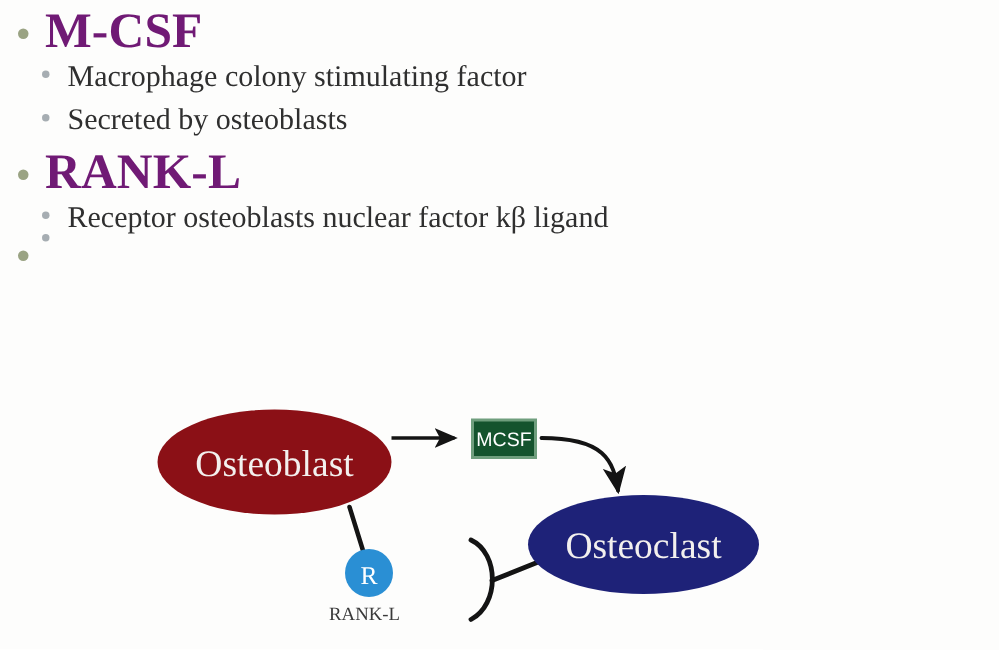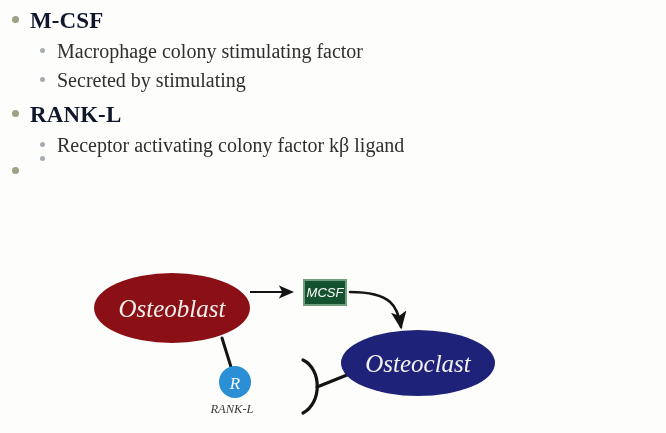--- a/index.html
+++ b/index.html
@@ -41,32 +41,32 @@
     width: 7px;
     height: 7px;
     border-radius: 50%;
     background: #9aa383;
     margin-right: 11px;
     flex: 0 0 auto;
     position: relative;
     top: -5px;
   }
   .lvl1 .txt {
-    font-size: 23px;
+    font-size: 33px;
     line-height: 30px;
     letter-spacing: .1px;
-    color: #0f172a;
+    color: #701a75;
   }
   .lvl1.heading .txt {
     font-weight: bold;
   }
 
   
   .lvl2 {
-    padding-left: 40px;
+    padding-left: 28px;
     margin-top: 2px;
   }
   .lvl2 .dot {
     width: 5px;
     height: 5px;
     border-radius: 50%;
     background: #a6adb2;
     margin-right: 12px;
     flex: 0 0 auto;
     position: relative;
@@ -77,25 +77,24 @@
     line-height: 27px;
     color: #2f2f2f;
   }
 
   .c-red   { color: #b5121b; }
   .c-green { color: #1d3a2a; }
 
   
   #diagram {
     position: absolute;
-    left: 0;
+    left: 11px;
     top: 255px;
     width: 598px;
     height: 178px;
-    font-style: italic;
   }
   #diagram svg { display: block; }
 
   .cell-label {
     font-family: "Liberation Serif", "DejaVu Serif", serif;
     fill: #f3f0ee;
   }
   .mcsf-label {
     font-family: "Liberation Sans", "DejaVu Sans", sans-serif;
     fill: #ffffff;
@@ -121,31 +120,31 @@
       <span class="txt c-red">M-CSF</span>
     </div>
 
     <div class="row lvl2">
       <span class="dot"></span>
       <span class="txt">Macrophage colony stimulating factor</span>
     </div>
 
     <div class="row lvl2">
       <span class="dot"></span>
-      <span class="txt">Secreted by stimulating</span>
+      <span class="txt">Secreted by osteoblasts</span>
     </div>
 
     <div class="row lvl1 heading">
       <span class="dot"></span>
       <span class="txt c-green">RANK-L</span>
     </div>
 
     <div class="row lvl2">
       <span class="dot"></span>
-      <span class="txt">Receptor activating colony factor kβ ligand</span>
+      <span class="txt">Receptor osteoblasts nuclear factor kβ ligand</span>
     </div>
 
     <div class="row lvl2">
       <span class="dot"></span>
     </div>
 
     <div class="row lvl1">
       <span class="dot"></span>
     </div>
 

